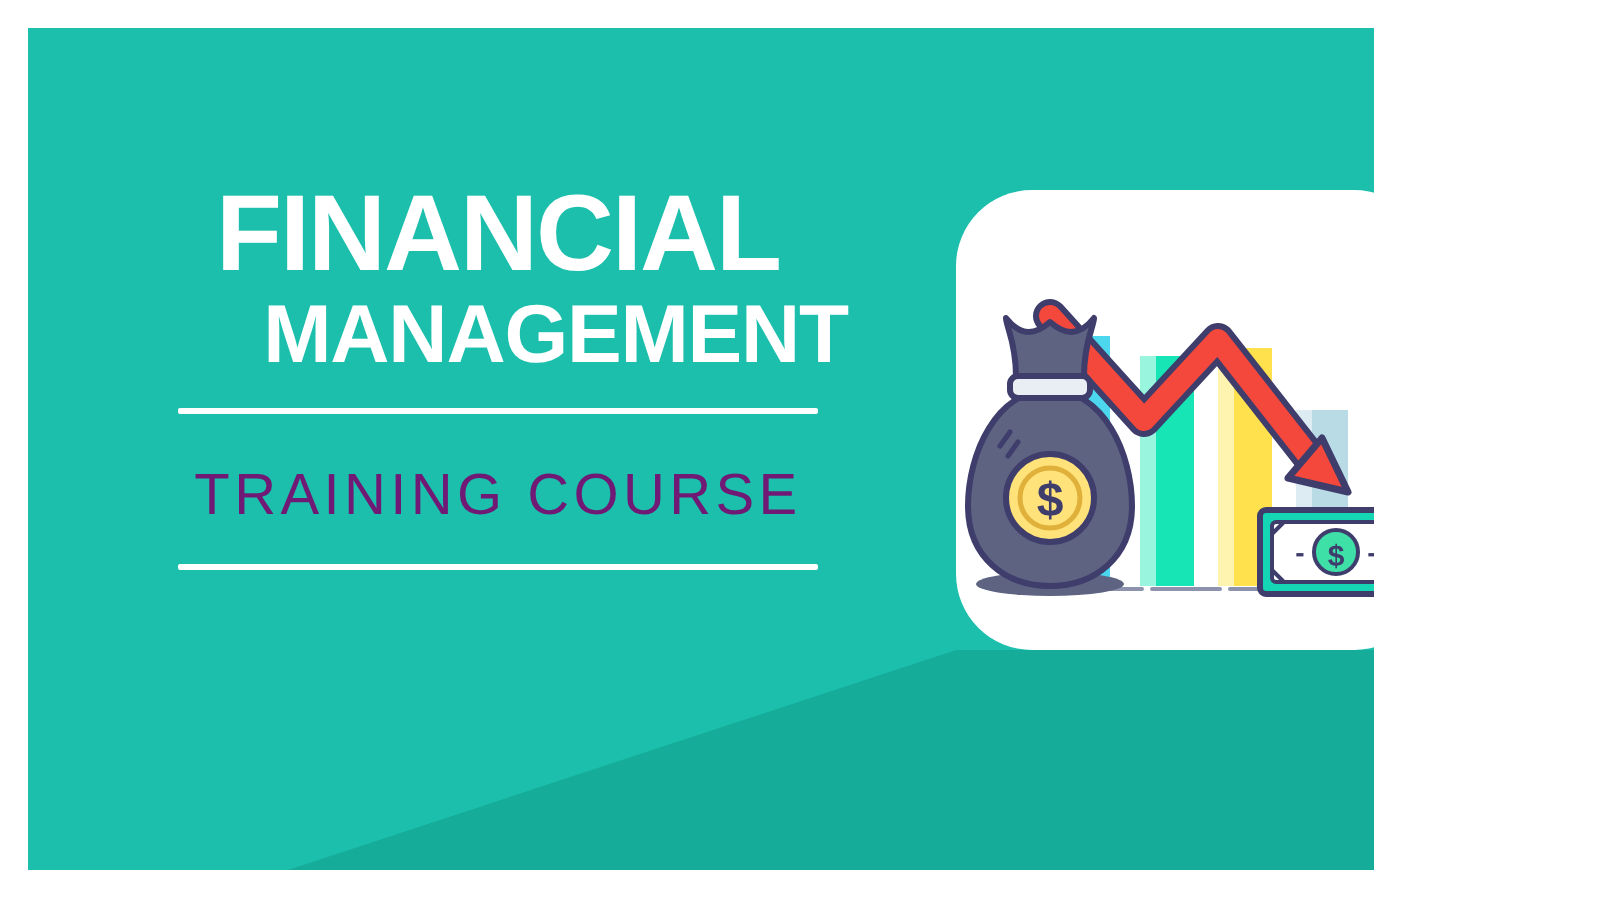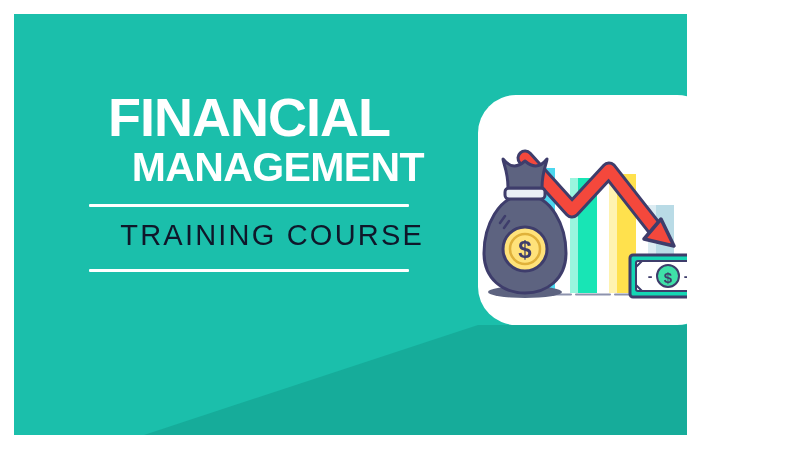--- a/index.html
+++ b/index.html
@@ -85,27 +85,27 @@
     height: 3px;
     background: #ffffff;
     width: 320px;
     margin: 0 auto;
     border-radius: 1px;
   }
   #rule-top { margin-top: 17px; }
   #rule-bottom { margin-top: 17px; }
 
   #subtitle {
-    color: #0f172a;
+    color: #701a75;
     font-family: "Liberation Sans", sans-serif;
     font-weight: normal;
     font-size: 29px;
     letter-spacing: 2.2px;
-    text-align: right;
-    margin: 12px 0 0 0;
+    text-align: center;
+    margin: 25px 0 0 0;
     white-space: nowrap;
   }
 
   
   #icon-card {
     position: absolute;
     left: 464px;   
     top: 81px;     
     width: 237px;
     height: 230px;

